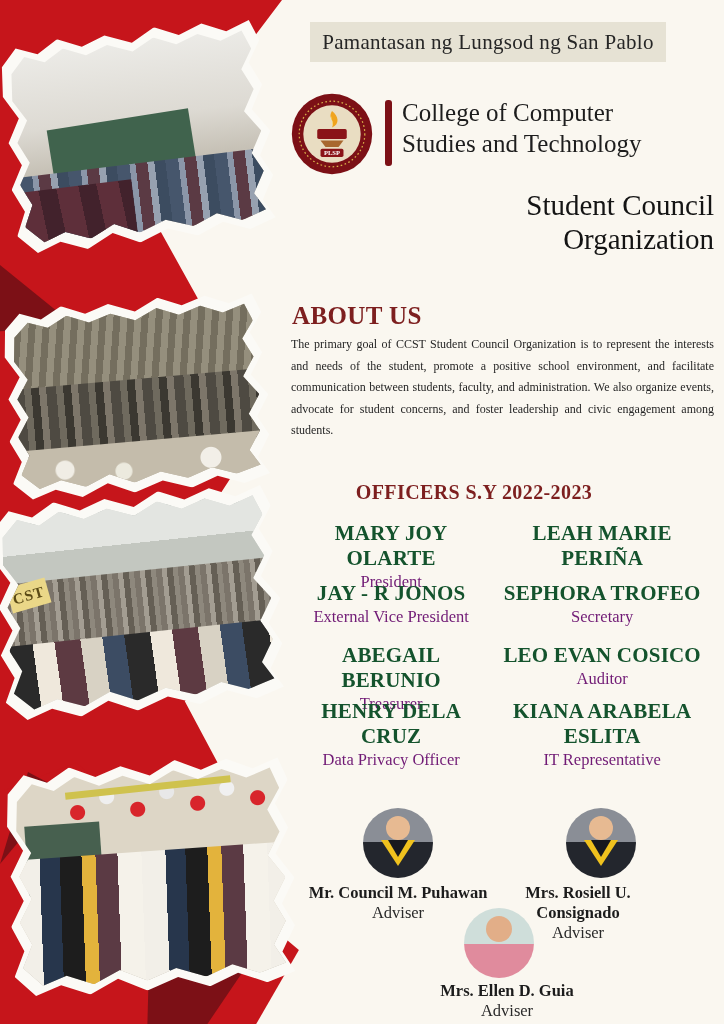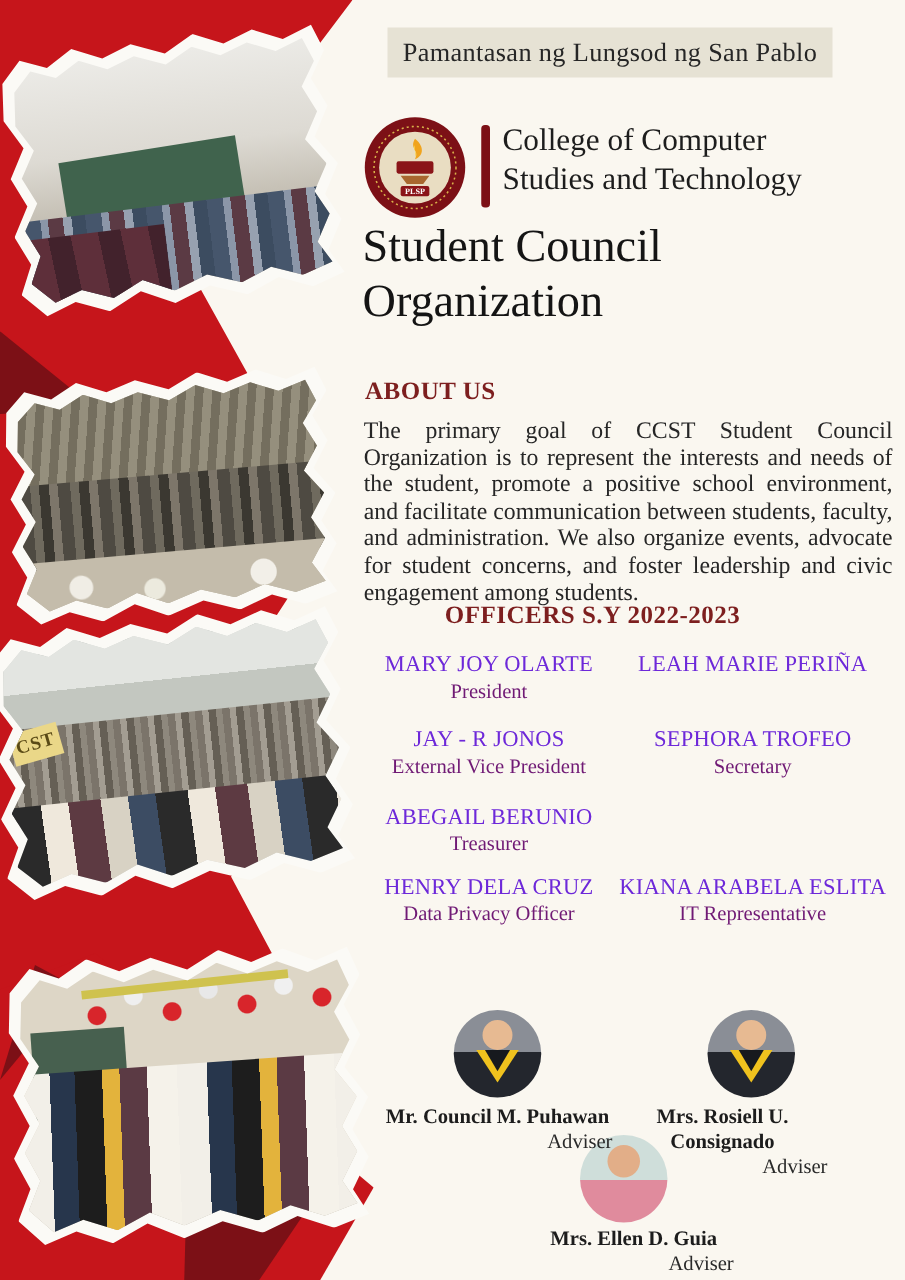--- a/index.html
+++ b/index.html
@@ -67,50 +67,50 @@
     background:repeating-linear-gradient(92deg,#f2efe8 0 24px,#27364c 24px 44px,#1d1d1d 44px 66px,#e3b33c 66px 80px,#5b3a44 80px 102px,#f5f2ea 102px 126px);}
 
   
   .txt{position:absolute;z-index:3;}
   .header-bar{left:310px;top:22px;width:356px;height:40px;background:#e6e2d4;
     display:flex;align-items:center;justify-content:center;}
   .header-bar span{font-size:21px;color:#262626;letter-spacing:.3px;}
   .logo{left:291px;top:93px;width:82px;height:82px;}
   .sepbar{left:385px;top:100px;width:7px;height:66px;background:#7c1016;border-radius:3px;}
   .college{left:402px;top:98px;width:320px;font-size:25px;line-height:1.22;color:#1d1d1d;}
-  .title{left:290px;top:176px;width:424px;text-align:left;font-size:37px;line-height:1.18;color:#141414;}
-  .about-h{left:292px;top:302px;font-size:20px;font-weight:bold;color:#7d1f1f;letter-spacing:.4px;}
-  .about-p{left:291px;top:334px;width:423px;font-size:19px;line-height:21.6px;color:#262626;
+  .title{left:290px;top:188px;width:424px;text-align:right;font-size:29px;line-height:1.18;color:#141414;}
+  .about-h{left:292px;top:302px;font-size:25px;font-weight:bold;color:#7d1f1f;letter-spacing:.4px;}
+  .about-p{left:291px;top:334px;width:423px;font-size:12px;line-height:21.6px;color:#262626;
     text-align:justify;}
   .officers-h{left:292px;top:481px;width:364px;text-align:center;font-size:20px;font-weight:bold;color:#7d1f1f;letter-spacing:.4px;}
   .orow{left:292px;width:422px;display:flex;}
   .ocell{text-align:center;}
   .ocell.c1{width:47%;}
   .ocell.c2{width:53%;}
-  .oname{font-weight:normal;font-size:18px;color:#6d28d9;letter-spacing:.2px;}
+  .oname{font-weight:bold;font-size:21px;color:#14532d;letter-spacing:.2px;}
   .orole{font-size:16.5px;color:#701a75;margin-top:1px;}
   .r1{top:521px;} .r2{top:581px;} .r3{top:643px;} .r4{top:699px;}
   .aubrey{left:292px;top:762px;width:372px;text-align:center;}
 
   
   .adv-photo{position:absolute;z-index:3;width:70px;height:70px;border-radius:50%;overflow:hidden;
     background:linear-gradient(180deg,#8a8e96 0 48%,#23262d 48% 100%);}
   .adv-photo::before{content:"";position:absolute;left:50%;top:12%;width:24px;height:24px;margin-left:-12px;
     border-radius:50%;background:#e7ba92;}
   .adv-photo::after{content:"";position:absolute;left:50%;top:46%;width:0;height:0;margin-left:-17px;
     border-left:17px solid transparent;border-right:17px solid transparent;border-top:26px solid #f0c21e;}
   .adv-photo .gown{position:absolute;left:50%;top:46%;width:0;height:0;margin-left:-10px;z-index:2;
     border-left:10px solid transparent;border-right:10px solid transparent;border-top:17px solid #17191e;}
   .advp1{left:363px;top:808px;}
   .advp2{left:566px;top:808px;}
   .advp3{left:464px;top:908px;background:linear-gradient(180deg,#cfdeda 0 52%,#e08b9d 52% 100%);}
   .advp3::after{display:none;}
   .advp3::before{background:#e2ae88;width:26px;height:26px;margin-left:-13px;}
   .adv-name{font-weight:bold;font-size:16.5px;color:#1c1c1c;text-align:center;}
-  .adv-role{font-size:16.5px;color:#2a2a2a;text-align:right;margin-top:0px;}
+  .adv-role{font-size:16.5px;color:#2a2a2a;text-align:center;margin-top:0px;}
   .advt1{left:306px;top:883px;width:184px;}
   .advt2{left:494px;top:883px;width:168px;}
   .advt3{left:427px;top:981px;width:160px;}
 </style>
 </head>
 <body>
 
 <div class="poster">
 
   <div class="shape red shapeA"></div>
@@ -207,20 +207,24 @@
     <div class="ocell c2">
       <div class="oname">SEPHORA TROFEO</div>
       <div class="orole">Secretary</div>
     </div>
   </div>
   <div class="txt orow r3">
     <div class="ocell c1">
       <div class="oname">ABEGAIL BERUNIO</div>
       <div class="orole">Treasurer</div>
     </div>
+    <div class="ocell c2">
+      <div class="oname">LEO EVAN COSICO</div>
+      <div class="orole">Auditor</div>
+    </div>
   </div>
   <div class="txt orow r4">
     <div class="ocell c1">
       <div class="oname">HENRY DELA CRUZ</div>
       <div class="orole">Data Privacy Officer</div>
     </div>
     <div class="ocell c2">
       <div class="oname">KIANA ARABELA ESLITA</div>
       <div class="orole">IT Representative</div>
     </div>

